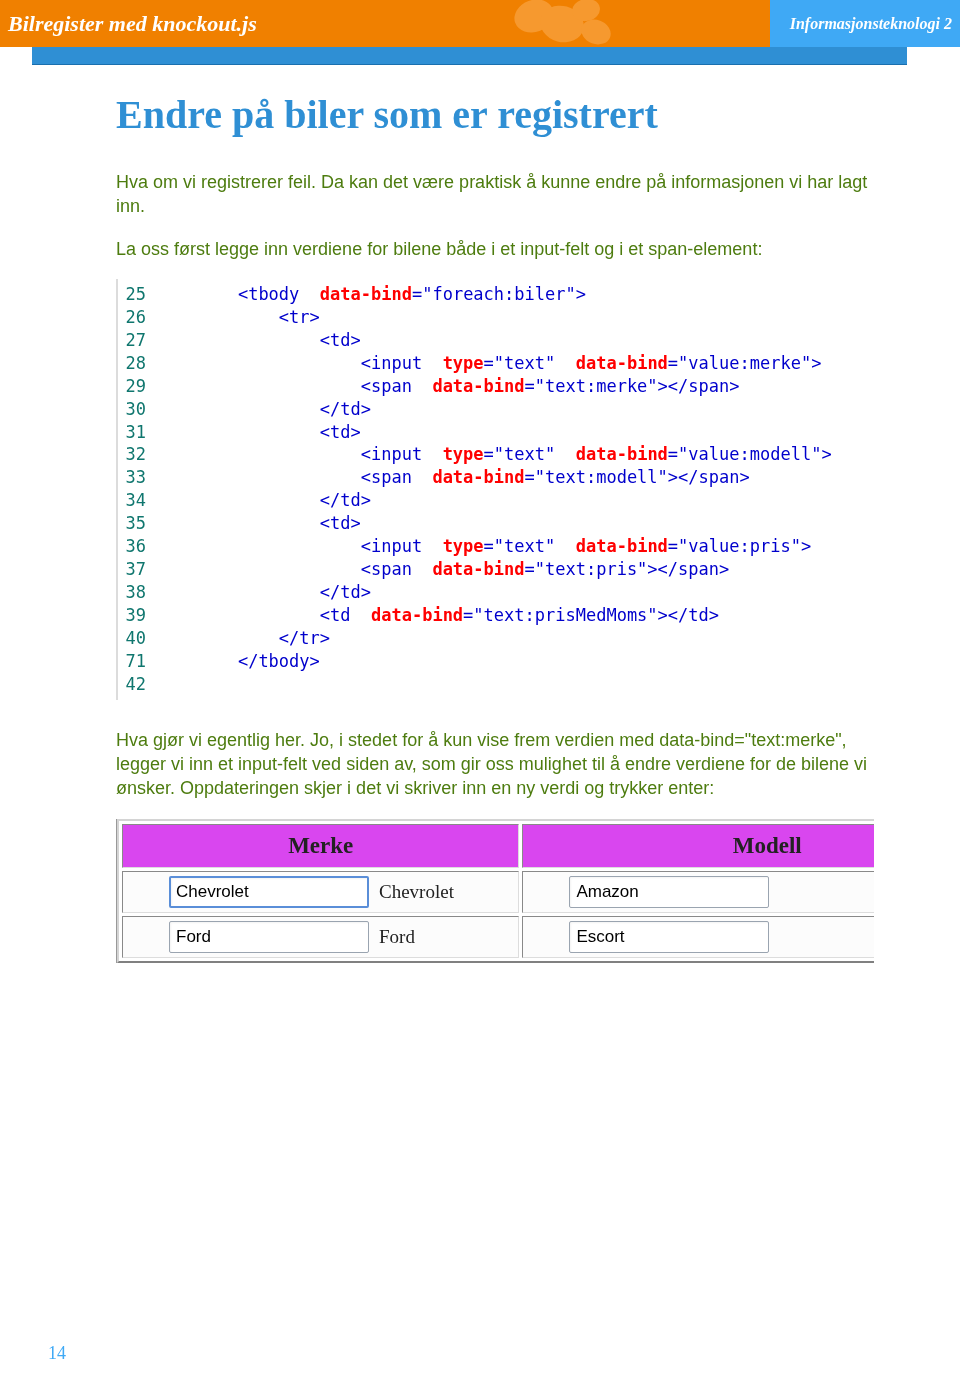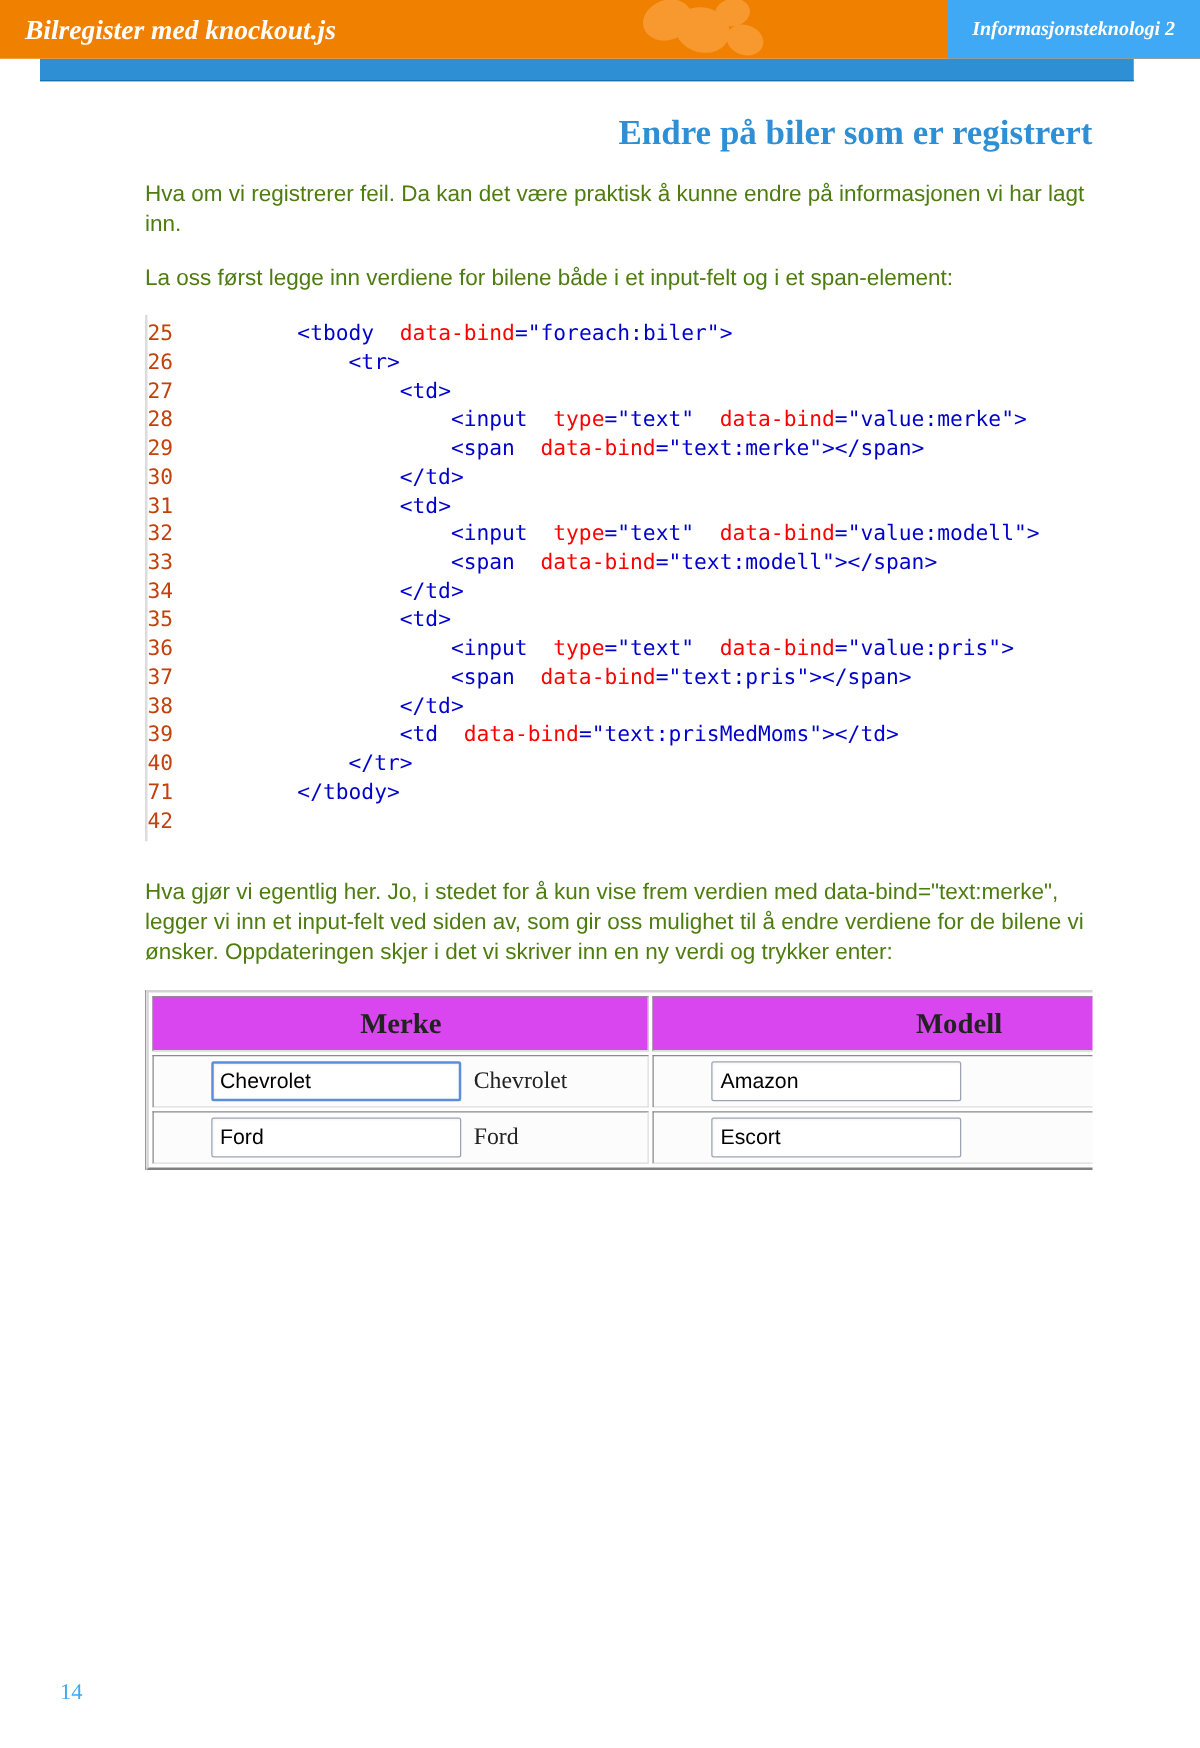--- a/index.html
+++ b/index.html
@@ -13,21 +13,21 @@
   }
   .header {
     width: 100%;
     height: 47px;
     background: #f08000;
     position: relative;
     overflow: hidden;
     display: flex;
     align-items: center;
     justify-content: space-between;
-    padding: 0 20px;
+    padding: 0 8px;
   }
   .header-left {
     color: #fff;
     font-family: Georgia, serif;
     font-weight: bold;
     font-style: italic;
     font-size: 22px;
   }
   .header-right {
     color: #fff;
@@ -56,23 +56,23 @@
     border-bottom: 1px solid #1a6fae;
     margin-bottom: 26px;
   }
   .content {
     padding: 0 86px 0 116px;
   }
   h1.title {
     color: #2f8fd4;
     font-family: Georgia, serif;
     font-weight: bold;
-    font-size: 28px;
-    text-align: right;
-    margin-bottom: 20px;
+    font-size: 40px;
+    text-align: left;
+    margin-bottom: 32px;
   }
   p.body {
     color: #4d7c0f;
     font-family: Liberation Sans, sans-serif;
     font-size: 18px;
     line-height: 1.35;
     margin-bottom: 18px;
   }
   .code-block {
     background: #fff;
@@ -81,32 +81,32 @@
     margin: 10px 0 28px 0;
     font-family: "Lucida Console", Monaco, Consolas, monospace;
     font-size: 17px;
     line-height: 1.35;
   }
   .code-line {
     display: flex;
   }
   .gutter {
     width: 38px;
-    color: #c2410c;
-    text-align: left;
+    color: #0f766e;
+    text-align: right;
     padding-right: 10px;
     flex-shrink: 0;
     font-weight: normal;
   }
   .code {
     white-space: pre;
     color: #444;
   }
   .kw  { color: #0000cc; }       
-  .attr{ color: #ff0000; }       
+  .attr{ color: #ff0000; font-weight: bold; }       
   .val { color: #0000cc; }       
   .punct{ color: #0000cc; }      
 
   .table-wrap {
     margin-top: 6px;
     margin-bottom: 46px;
     overflow: hidden;
     border-left: 1px solid #999;
   }
   table.preview {

